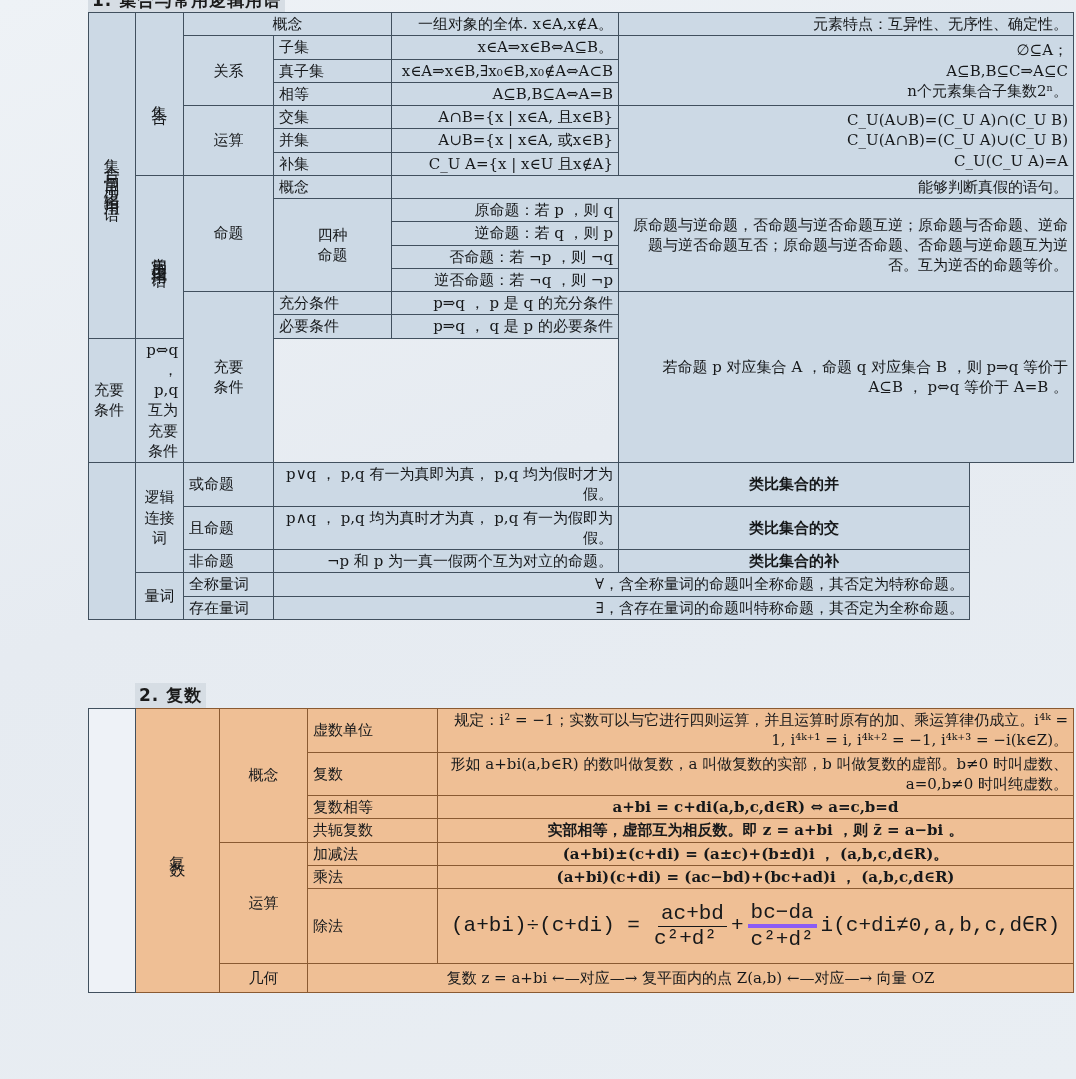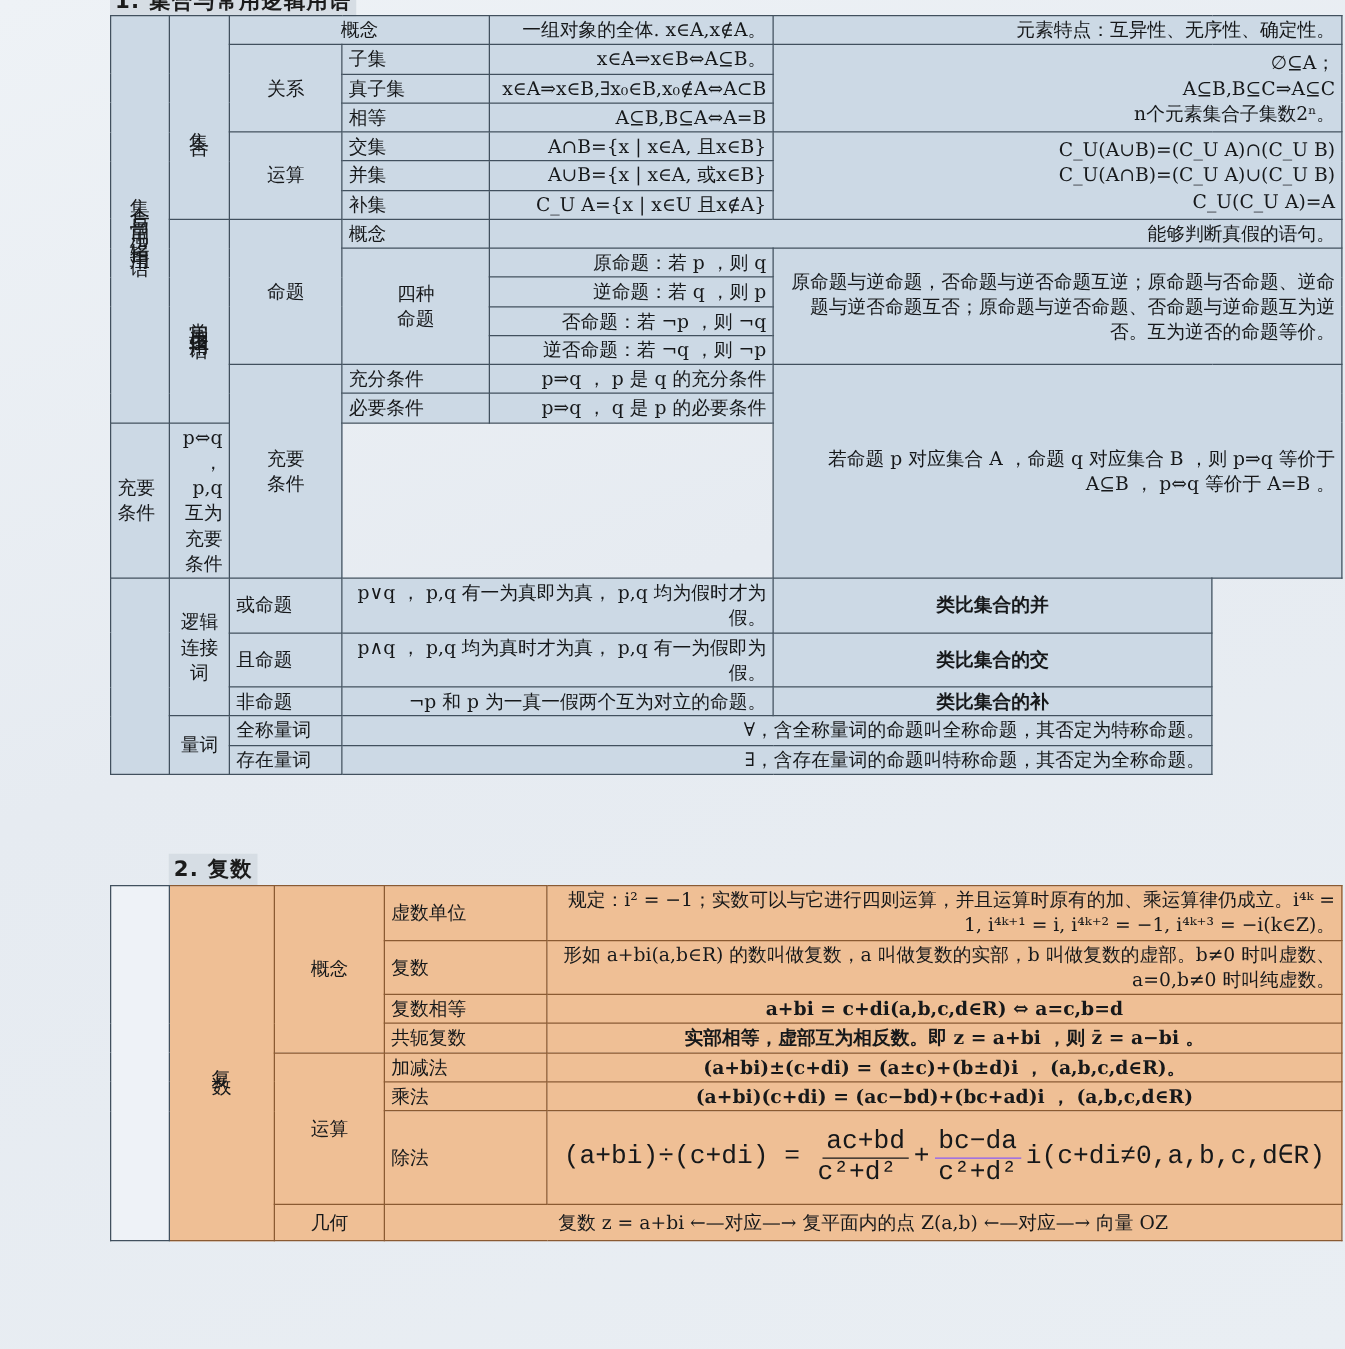--- a/index.html
+++ b/index.html
@@ -303,21 +303,21 @@
       <td class="sub" style="height:72px">除法</td>
       <td>
         <div style="display:flex;align-items:center;justify-content:center;font-family:Liberation Mono, monospace;font-size:21px;">
           <span>(a+bi)÷(c+di) =</span>
           <span style="display:inline-flex;flex-direction:column;align-items:center;margin:0 4px;line-height:1.1;">
             <span style="border-bottom:1px solid #16181a;padding:0 3px;margin-left:14px;">ac+bd</span>
             <span style="padding:0 3px;">c²+d²</span>
           </span>
           <span>+</span>
           <span style="display:inline-flex;flex-direction:column;align-items:center;margin:0 4px;line-height:1.1;">
-            <span style="border-bottom:1px solid #8b5cf6;padding:0 3px;">bc−da</span>
+            <span style="border-bottom:4px solid #8b5cf6;padding:0 3px;">bc−da</span>
             <span style="padding:0 3px;">c²+d²</span>
           </span>
           <span>i(c+di≠0,a,b,c,d∈R)</span>
         </div>
       </td>
     </tr>
 
     <tr>
       <td class="cat bottom-clip" rowspan="2">几何</td>
       <td class="mathblock bottom-clip" style="text-align:center" colspan="2">复数 z = a+bi ←—对应—→ 复平面内的点 Z(a,b) ←—对应—→ 向量 OZ</td>

